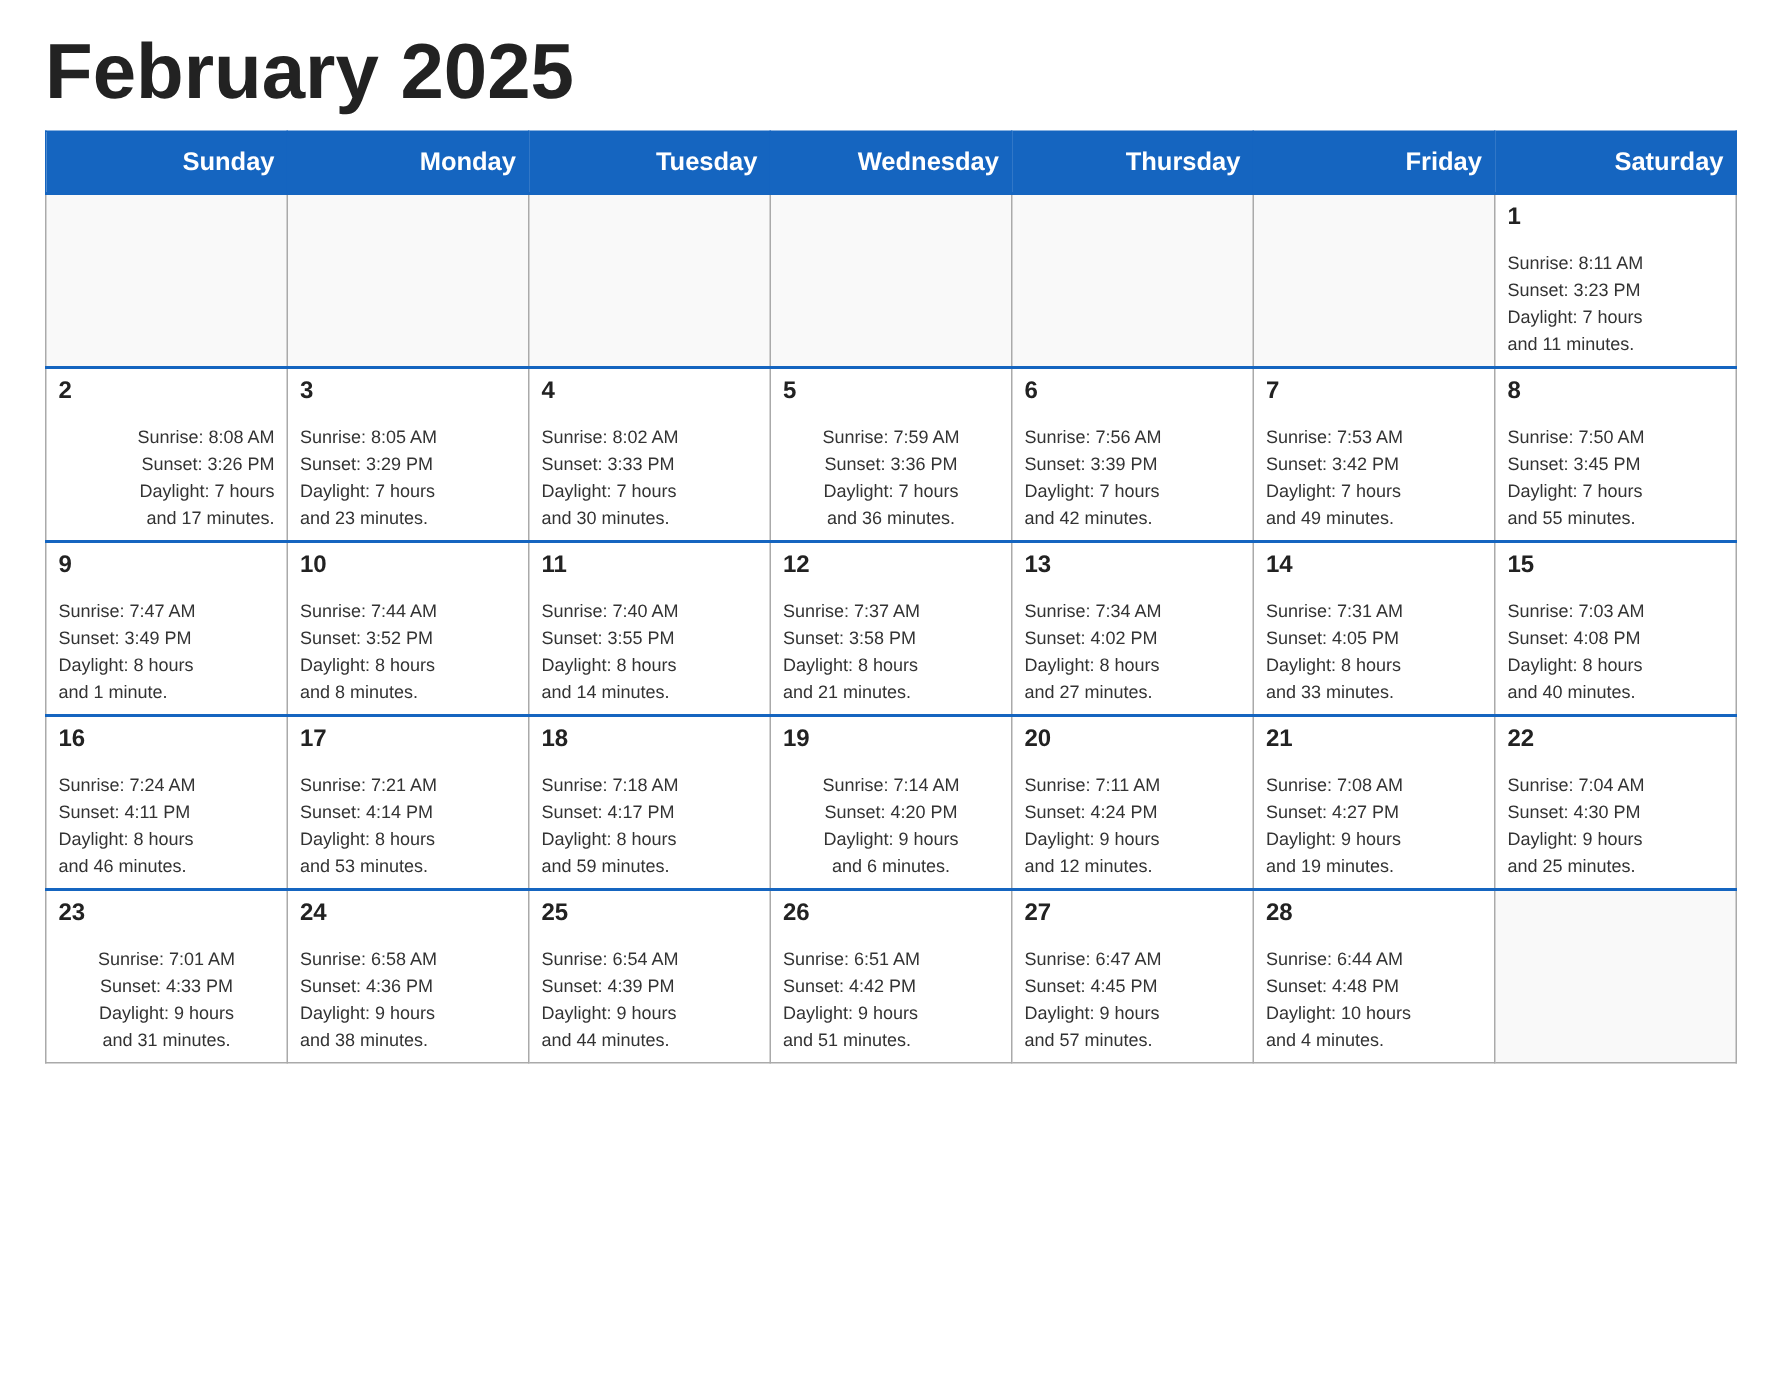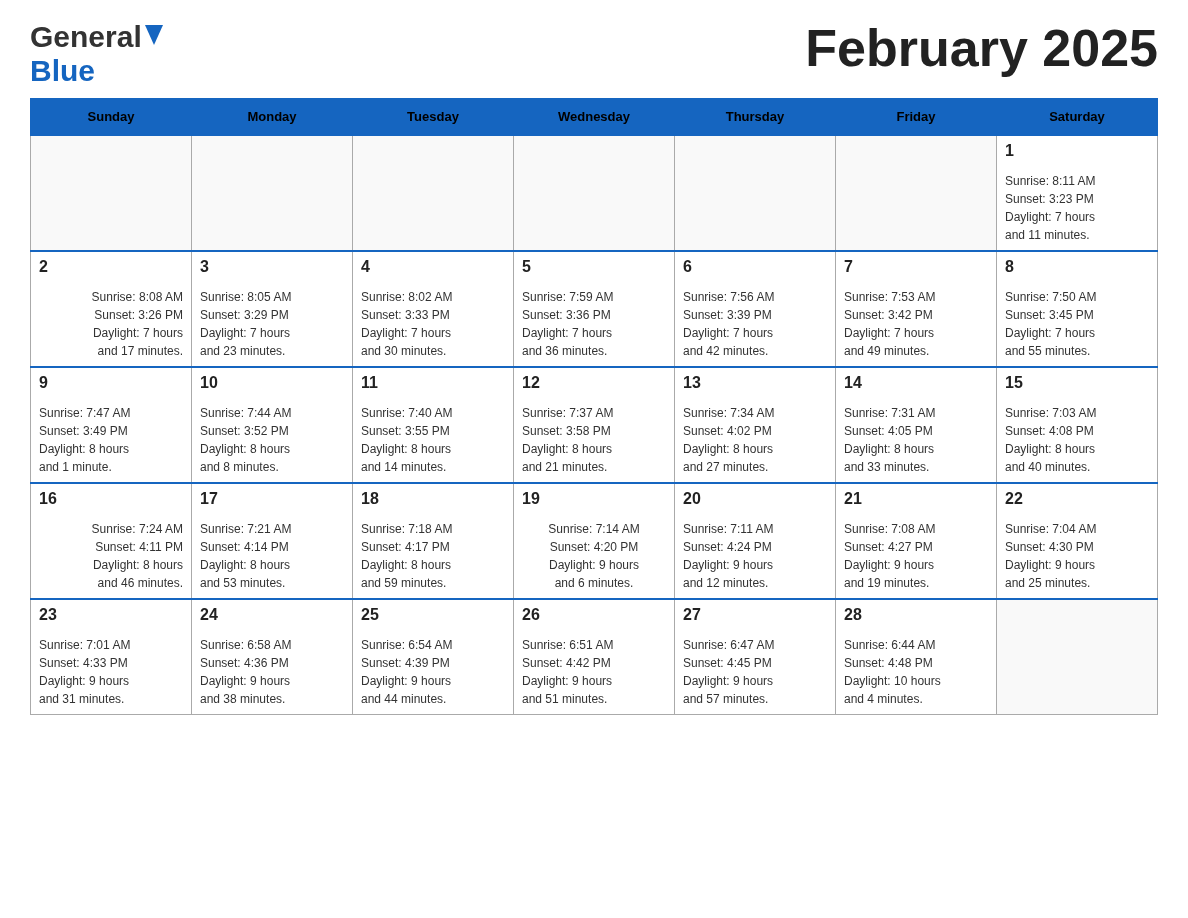--- a/index.html
+++ b/index.html
@@ -35,25 +35,25 @@
       color: #444;
       margin-top: 4px;
     }
     table {
       width: 100%;
       border-collapse: collapse;
       margin-top: 10px;
     }
     thead th {
       background-color: #1565c0;
-      color: #000000;
-      font-size: 13px;
+      color: #ffffff;
+      font-size: 17px;
       font-weight: bold;
       padding: 10px 8px;
-      text-align: center;
+      text-align: right;
       border: 1px solid #1565c0;
     }
     tbody td {
       border: 1px solid #aaa;
       vertical-align: top;
       padding: 6px 8px;
       width: 14.28%;
       min-height: 100px;
       font-size: 12.5px;
       color: #333;
@@ -95,31 +95,20 @@
     .logo-blue-text {
       font-size: 30px;
       font-weight: bold;
       color: #1565c0;
     }
   </style>
 </head>
 <body>
 
 <div class="header">
-  <div class="logo">
-    <div class="logo-wrapper">
-      <span class="logo-general">General</span>
-      <span class="logo-arrow">
-        <svg width="18" height="20" viewBox="0 0 18 20">
-          <polygon points="0,0 18,0 9,20" fill="#1565c0"></polygon>
-        </svg>
-      </span>
-    </div>
-    <span class="logo-blue-text">Blue</span>
-  </div>
   <div class="title-block">
     <div class="month-title">February 2025</div>
   </div>
 </div>
 
 <table>
   <thead>
     <tr>
       <th>Sunday</th>
       <th>Monday</th>
@@ -163,21 +152,21 @@
         </td>
         <td>
           <span class="day-num">4</span>
           <div class="day-info" style="white-space: pre-line;">Sunrise: 8:02 AM
 Sunset: 3:33 PM
 Daylight: 7 hours
 and 30 minutes.</div>
         </td>
         <td>
           <span class="day-num">5</span>
-          <div class="day-info" style="white-space: pre-line;">Sunrise: 7:59 AM
+          <div class="day-info" style="white-space: pre-line; text-align: center;">Sunrise: 7:59 AM
 Sunset: 3:36 PM
 Daylight: 7 hours
 and 36 minutes.</div>
         </td>
         <td>
           <span class="day-num">6</span>
           <div class="day-info" style="white-space: pre-line;">Sunrise: 7:56 AM
 Sunset: 3:39 PM
 Daylight: 7 hours
 and 42 minutes.</div>
@@ -244,21 +233,21 @@
           <span class="day-num">15</span>
           <div class="day-info" style="white-space: pre-line;">Sunrise: 7:03 AM
 Sunset: 4:08 PM
 Daylight: 8 hours
 and 40 minutes.</div>
         </td>
       </tr>
       <tr>
         <td>
           <span class="day-num">16</span>
-          <div class="day-info" style="white-space: pre-line; text-align: right;">Sunrise: 7:24 AM
+          <div class="day-info" style="white-space: pre-line;">Sunrise: 7:24 AM
 Sunset: 4:11 PM
 Daylight: 8 hours
 and 46 minutes.</div>
         </td>
         <td>
           <span class="day-num">17</span>
           <div class="day-info" style="white-space: pre-line;">Sunrise: 7:21 AM
 Sunset: 4:14 PM
 Daylight: 8 hours
 and 53 minutes.</div>
@@ -295,21 +284,21 @@
           <span class="day-num">22</span>
           <div class="day-info" style="white-space: pre-line;">Sunrise: 7:04 AM
 Sunset: 4:30 PM
 Daylight: 9 hours
 and 25 minutes.</div>
         </td>
       </tr>
       <tr>
         <td>
           <span class="day-num">23</span>
-          <div class="day-info" style="white-space: pre-line;">Sunrise: 7:01 AM
+          <div class="day-info" style="white-space: pre-line; text-align: center;">Sunrise: 7:01 AM
 Sunset: 4:33 PM
 Daylight: 9 hours
 and 31 minutes.</div>
         </td>
         <td>
           <span class="day-num">24</span>
           <div class="day-info" style="white-space: pre-line;">Sunrise: 6:58 AM
 Sunset: 4:36 PM
 Daylight: 9 hours
 and 38 minutes.</div>

